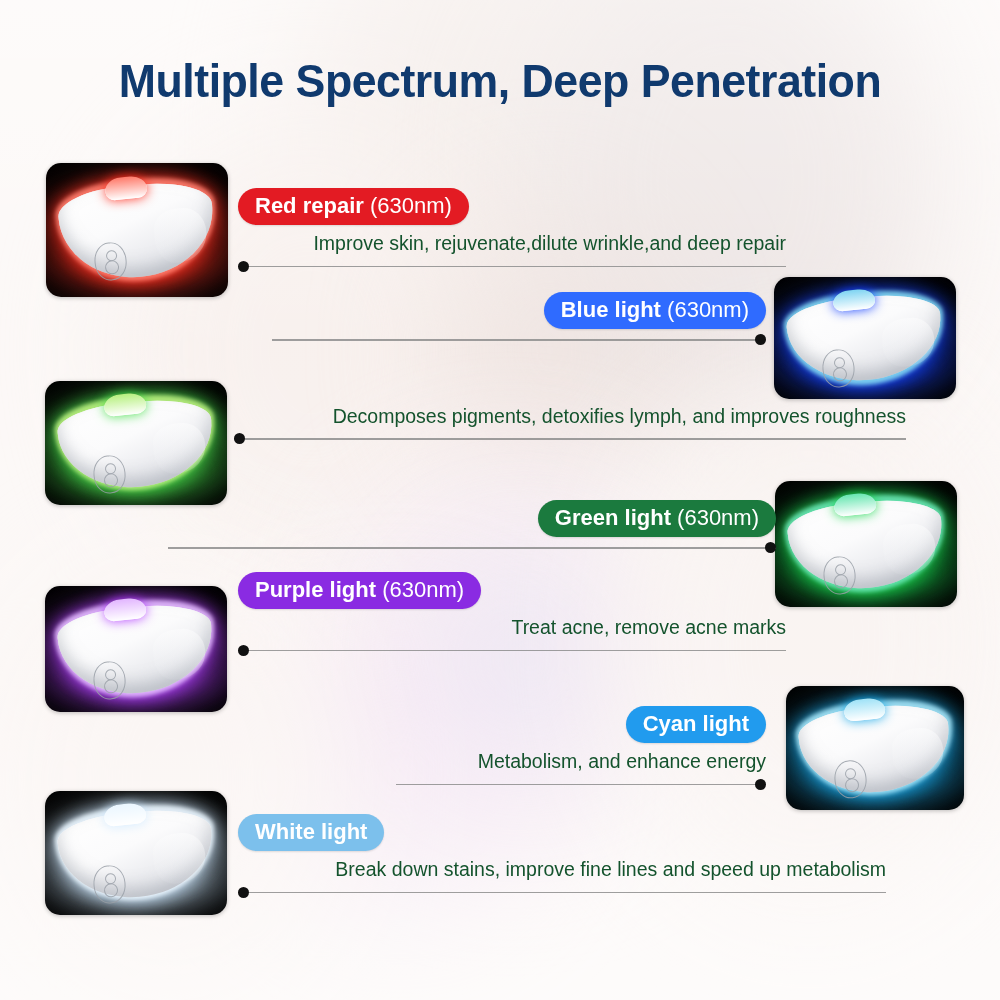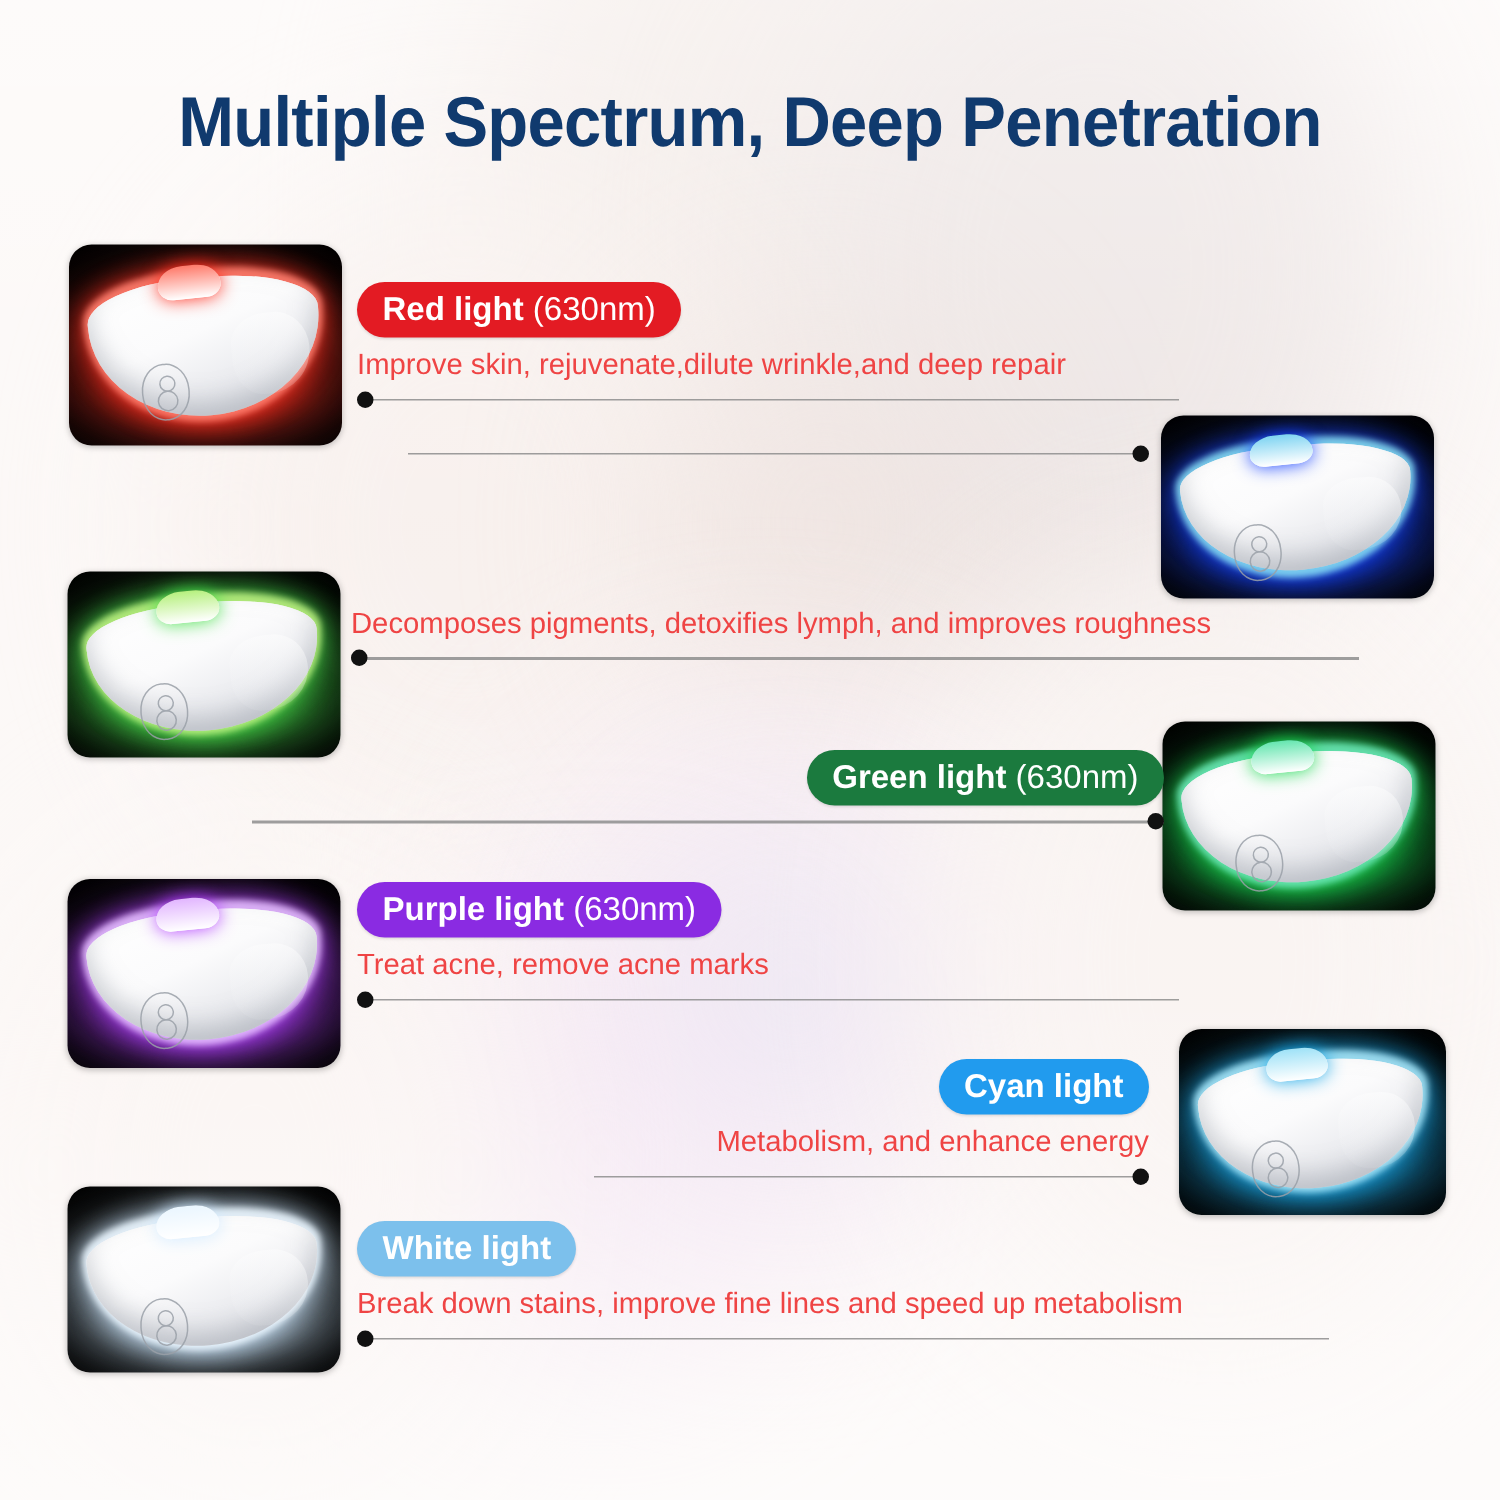--- a/index.html
+++ b/index.html
@@ -72,22 +72,23 @@
   
   .row{position:absolute;}
   .badge{
     display:inline-block;border-radius:22px;padding:5px 17px 7px 17px;
     color:#fff;font-size:22px;line-height:1.15;white-space:nowrap;
     box-shadow:0 1px 2px rgba(0,0,0,.12);
   }
   .badge .b-name{font-weight:bold;}
   .badge .b-nm{font-weight:normal;}
   .desc{
-    color:#ef4444;font-size:19.5px;line-height:1.2;white-space:nowrap;
+    color:#14532d;font-size:19.5px;line-height:1.2;white-space:nowrap;
     margin-top:7px;
+    text-align:right;
   }
   .connector{position:relative;height:11px;margin-top:5px;}
   .connector .line{position:absolute;left:0;right:0;top:5px;height:1.3px;background:#8d8d8d;opacity:.85;}
   .connector .dot{position:absolute;top:0;width:11px;height:11px;border-radius:50%;background:#111;}
   .connector .dot.left{left:0;}
   .connector .dot.right{right:0;}
   .align-right{text-align:right;}
   .align-left{text-align:left;}
 </style>
 </head>
@@ -182,48 +183,49 @@
       <div class="shell-wrap">
         <div class="rim" style="background:#eaf6ff;box-shadow:0 0 18px #cfe9ff;"></div>
         <div class="shell">
           <div class="btn-icon"></div>
         </div>
         <div class="nosepad" style="background:linear-gradient(180deg,#eaf6ff,#ffffff);box-shadow:0 0 12px #cfe9ff;"></div>
       </div>
     </div>
 
   <div class="row align-left" id="row-red" style="left:238px;top:188px;width:548px;">
-      <div><span class="badge" style="background:#E31B23;"><span class="b-name">Red light</span> <span class="b-nm">(630nm)</span></span></div>
+      <div><span class="badge" style="background:#E31B23;"><span class="b-name">Red repair</span> <span class="b-nm">(630nm)</span></span></div>
       <div class="desc">Improve skin, rejuvenate,dilute wrinkle,and deep repair</div>
       <div class="connector">
         <div class="line"></div>
         <div class="dot left"></div>
       </div>
     </div>
   <div class="row align-right" id="row-blue" style="left:272px;top:292px;width:494px;">
+      <div><span class="badge" style="background:#2F6BFF;"><span class="b-name">Blue light</span> <span class="b-nm">(630nm)</span></span></div>
       <div class="connector">
         <div class="line"></div>
         <div class="dot right"></div>
       </div>
     </div>
   <div class="row align-left" id="row-yellow" style="left:234px;top:398px;width:672px;">
       <div class="desc">Decomposes pigments, detoxifies lymph, and improves roughness</div>
       <div class="connector">
         <div class="line"></div>
         <div class="dot left"></div>
       </div>
     </div>
   <div class="row align-right" id="row-green" style="left:168px;top:500px;width:608px;">
       <div><span class="badge" style="background:#1B7A3E;"><span class="b-name">Green light</span> <span class="b-nm">(630nm)</span></span></div>
       <div class="connector">
         <div class="line"></div>
         <div class="dot right"></div>
       </div>
     </div>
-  <div class="row align-left" id="row-purple" style="left:238px;top:588px;width:548px;">
+  <div class="row align-left" id="row-purple" style="left:238px;top:572px;width:548px;">
       <div><span class="badge" style="background:#8A2BE2;"><span class="b-name">Purple light</span> <span class="b-nm">(630nm)</span></span></div>
       <div class="desc">Treat acne, remove acne marks</div>
       <div class="connector">
         <div class="line"></div>
         <div class="dot left"></div>
       </div>
     </div>
   <div class="row align-left" id="row-white" style="left:238px;top:814px;width:648px;">
       <div><span class="badge" style="background:#7CC0EC;"><span class="b-name">White light</span></span></div>
       <div class="desc">Break down stains, improve fine lines and speed up metabolism</div>

